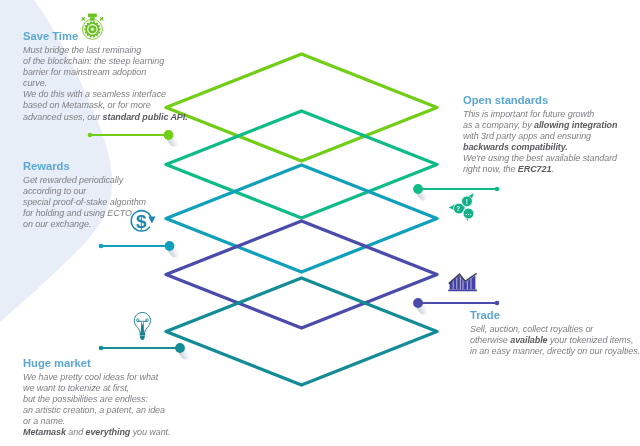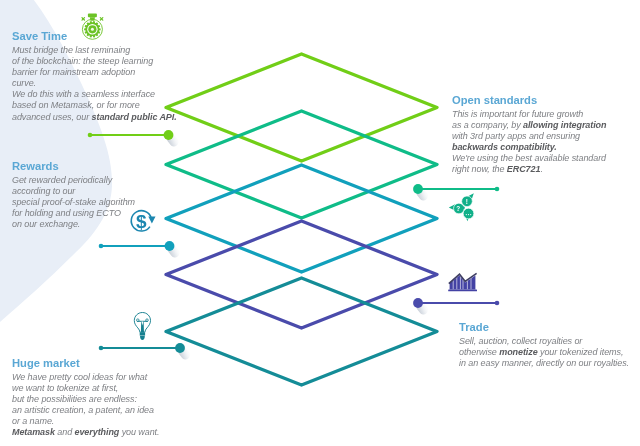--- a/index.html
+++ b/index.html
@@ -1,20 +1,20 @@
 <!DOCTYPE html>
 <html><head>
 <meta charset="utf-8">
 <style>
   html,body{margin:0;padding:0;}
   body{width:640px;height:446px;background:#ffffff;overflow:hidden;
        font-family:"Liberation Sans",sans-serif;position:relative;}
   #stage{position:absolute;left:0;top:0;width:640px;height:446px;overflow:hidden;}
   svg.layer{position:absolute;left:0;top:0;width:640px;height:446px;}
-  .blk{position:absolute;}
+  .blk{position:absolute;margin-left:11px;}
   .h{font-weight:bold;font-size:11.2px;color:#5aa7d4;letter-spacing:0px;margin:0 0 3px 0;white-space:nowrap;}
   .body{font-size:9px;color:#7d7f83;line-height:11.1px;white-space:nowrap;letter-spacing:-0.08px;font-style:italic;}
   .body b{font-weight:bold;color:#5a5b5e;}
 </style>
 </head>
 <body>
 
 <div id="stage">
 
   <svg class="layer" viewBox="0 0 640 446">
@@ -202,22 +202,22 @@
         <div class="h">Open standards</div>
         <div class="body">
           <div>This is important for future growth</div>
           <div>as a company, by <b>allowing integration</b></div>
           <div>with 3rd party apps and ensuring</div>
           <div><b>backwards compatibility.</b></div>
           <div>We're using the best available standard</div>
           <div>right now, the <b>ERC721</b>.</div>
         </div>
       </div>
-      <div class="blk" style="left: 459px; top: 321px;">
+      <div class="blk" style="left: 459px; top: 309px;">
         <div class="h">Trade</div>
         <div class="body">
           <div>Sell, auction, collect royalties or</div>
-          <div>otherwise <b>monetize</b> your tokenized items,</div>
+          <div>otherwise <b>available</b> your tokenized items,</div>
           <div>in an easy manner, directly on our royalties.</div>
         </div>
       </div>
     </div>
 </div>
 
 </body></html>

